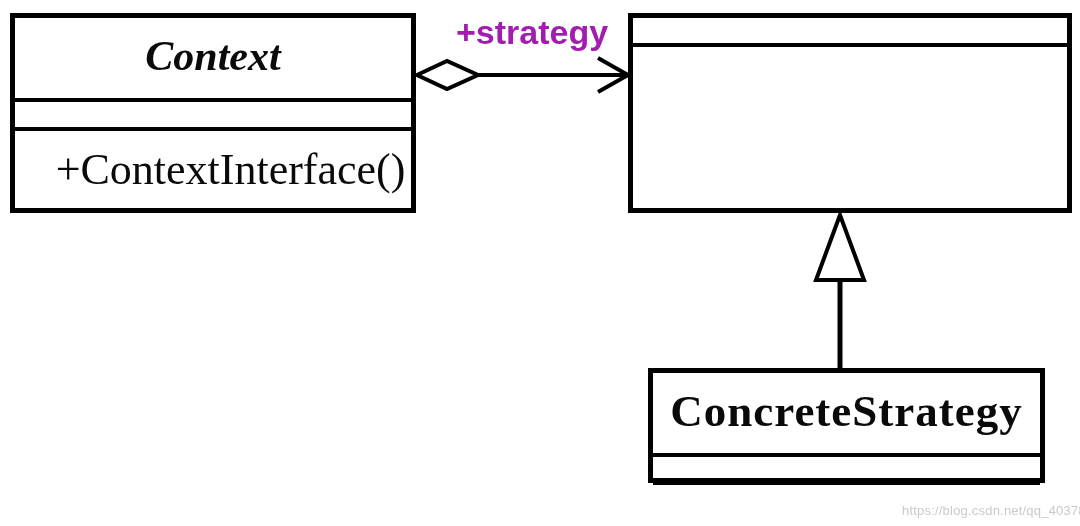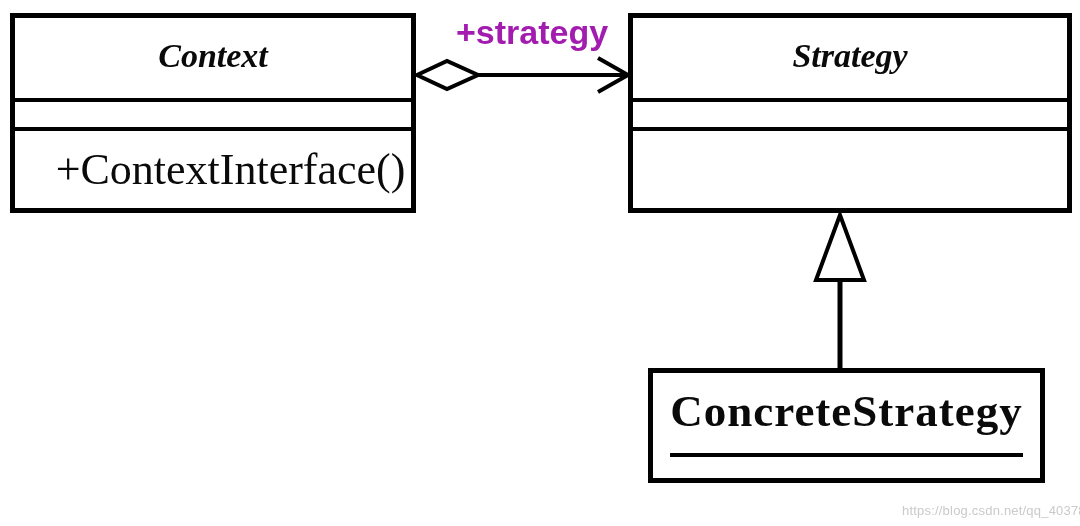--- a/index.html
+++ b/index.html
@@ -34,21 +34,21 @@
   }
   .compartment.divided {
     border-bottom: 4px solid #000;
   }
   .name-compartment {
     flex: 0 0 auto;
   }
   .class-name {
     font-weight: bold;
     font-style: italic;
-    font-size: 34px;
+    font-size: 42px;
     color: #0a0a0a;
     line-height: 1;
     padding-bottom: 4px;
     white-space: nowrap;
   }
   .class-name.roman {
     font-style: normal;
     font-size: 45px;
     letter-spacing: 1px;
   }
@@ -67,21 +67,21 @@
   }
 
   #context-class  { left: 10px;  top: 13px;  width: 406px; height: 200px; }
   #context-class  .name-compartment { height: 84px; }
   #context-class  .attr-compartment { height: 29px; }
 
   #strategy-class { left: 628px; top: 13px;  width: 444px; height: 200px; }
   #strategy-class .name-compartment { height: 84px; }
   #strategy-class .attr-compartment { height: 29px; }
 
-  #concrete-strategy-class { left: 648px; top: 368px; width: 397px; height: 115px; align-items: center; }
+  #concrete-strategy-class { left: 648px; top: 368px; width: 397px; height: 115px; }
   #concrete-strategy-class .name-compartment  { height: 84px; }
   #concrete-strategy-class .attr-compartment  { height: 28px; }
 
   
   #connector-layer {
     position: absolute;
     left: 0; top: 0;
     width: 1080px;
     height: 526px;
     pointer-events: none;
@@ -124,23 +124,20 @@
     <div class="compartment name-compartment divided">
       <span class="class-name">Context</span>
     </div>
     <div class="compartment attr-compartment divided"></div>
     <div class="compartment op-compartment">
       <span class="class-method">+ContextInterface()</span>
     </div>
   </div>
 
   <div class="uml-class" id="strategy-class">
-    <div class="compartment name-compartment divided">
-      <span class="class-name">Strategy</span>
-    </div>
     <div class="compartment attr-compartment divided"></div>
   </div>
 
   <div class="uml-class" id="concrete-strategy-class">
     <div class="compartment name-compartment divided">
       <span class="class-name roman">ConcreteStrategy</span>
     </div>
     <div class="compartment attr-compartment divided"></div>
     <div class="compartment op-compartment"></div>
   </div>

